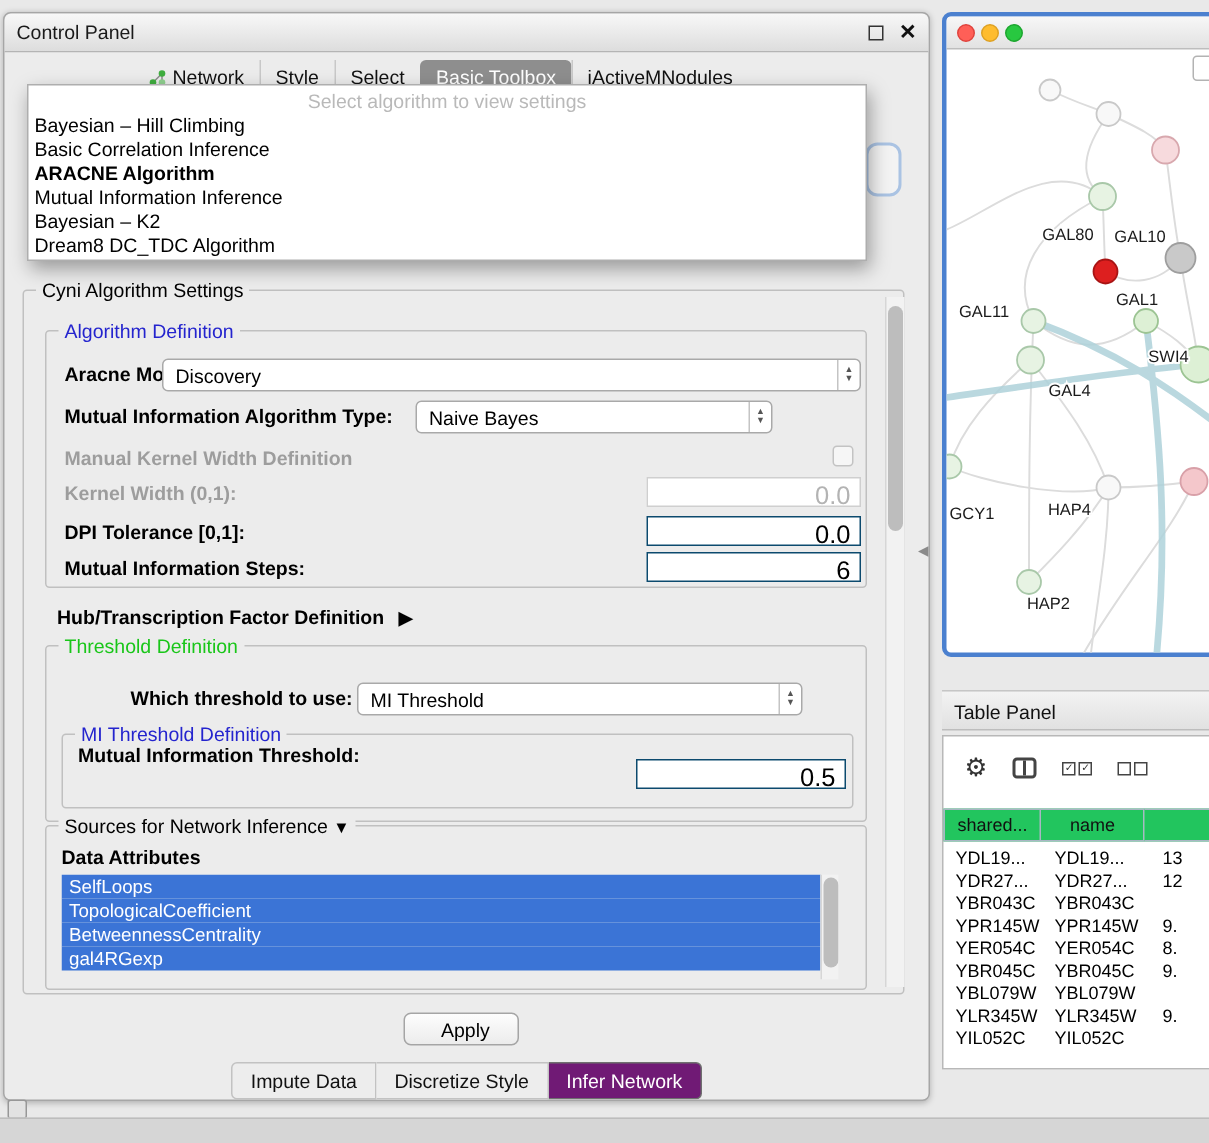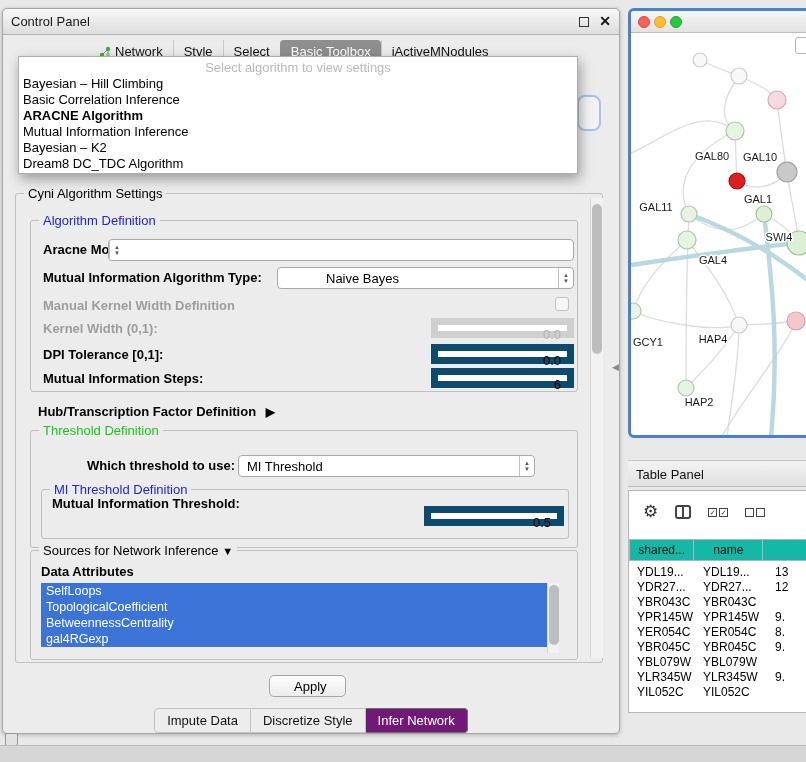--- a/index.html
+++ b/index.html
@@ -59,22 +59,22 @@
 
   .combo {
     position:absolute; background:#fff; border:1px solid #a9a9a9; border-radius:4px;
     height:22px; display:flex; align-items:center;
   }
   .combo .cval { flex:1; font-size:13px; padding-left:8px; color:#000; overflow:hidden; white-space:nowrap; }
   .combo .stepper { width:15px; height:100%; border-left:1px solid #c4c4c4; display:flex; flex-direction:column; align-items:center; justify-content:center; color:#555; }
   .combo .stepper span { font-size:6px; line-height:6px; }
 
   .field {
-    position:absolute; background:#fff; border:7px solid #0c4a6e; height:20px;
-    font-size:13px; text-align:right; padding:2px 6px 0 0; color:#000;
+    position:absolute; background:#fff; border:1px solid #0c4a6e; height:20px;
+    font-size:17px; text-align:right; padding:2px 6px 0 0; color:#000;
   }
   .field.dis { border-color:#cfcfcf; color:#b3b3b3; }
 
   .checkbox { position:absolute; width:14px; height:14px; border:1px solid #c3c3c3; background:#f6f6f6; border-radius:3px; }
 
   .vscroll { position:absolute; background:#f2f2f2; border-left:1px solid #d6d6d6; }
   .vthumb { position:absolute; left:1px; width:10px; background:#bdbdbd; border-radius:5px; }
 
   .attr-item { height:16px; line-height:16px; background:#3b74d6; color:#fff; font-size:12.5px; padding-left:5px; white-space:nowrap; overflow:hidden; }
 
@@ -117,21 +117,21 @@
     background:#fff; border:1px solid #b8b8b8;
   }
   .tp-toolbar { position:absolute; left:14px; top:12px; display:flex; align-items:center; gap:17px; }
   .gear { font-size:17px; color:#333; line-height:18px; }
   .colicon { width:16px; height:14px; border:2px solid #444; border-radius:3px; position:relative; }
   .colicon::after { content:""; position:absolute; left:5px; top:0; width:2px; height:100%; background:#444; }
   .ckpair { display:flex; gap:2px; }
   .ck { width:9px; height:9px; border:1.5px solid #444; font-size:7px; line-height:7px; text-align:center; color:#333; }
   .thead { position:absolute; left:0; top:48px; width:100%; height:22px; display:flex; }
   .th {
-    background:#14b8a6; border:1px solid #a9b6c4; border-left:none; font-size:12px; color:#111;
+    background:#22c55e; border:1px solid #a9b6c4; border-left:none; font-size:12px; color:#111;
     display:flex; align-items:center; justify-content:center; height:22px;
   }
   .th:first-child { border-left:1px solid #a9b6c4; }
   .trow { position:absolute; left:0; width:100%; height:15px; font-size:12px; color:#000; }
   .trow span { position:absolute; top:0; white-space:nowrap; }
   .trow .c0 { left:8px; }
   .trow .c1 { left:74px; }
   .trow .c2 { left:146px; }
 
   
@@ -188,28 +188,29 @@
     </div>
 
     <div class="groupbox" style="left:12px; top:184px; width:588px; height:470px;">
       <span class="gtitle">Cyni Algorithm Settings</span>
 
       <div class="groupbox" style="left:14px; top:26px; width:548px; height:172px;">
         <span class="gtitle blue">Algorithm Definition</span>
 
         <span class="lbl b" style="left:12px; top:21px;">Aracne Mode:</span>
         <div class="combo" style="left:77px; top:18px; width:466px;">
+          <span class="cval">Discovery</span>
           <span class="stepper">
               <span>▲</span>
               <span>▼</span>
             </span>
         </div>
 
         <span class="lbl b" style="left:12px; top:49px;">Mutual Information Algorithm Type:</span>
-        <div class="combo" style="left:246px; top:46px; width:297px;padding-left:40px;">
+        <div class="combo" style="left:246px; top:46px; width:238px;">
           <span class="cval">Naive Bayes</span>
           <span class="stepper">
               <span>▲</span>
               <span>▼</span>
             </span>
         </div>
 
         <span class="lbl dis" style="left:12px; top:77px;">Manual Kernel Width Definition</span>
         <div class="checkbox" style="left:524px; top:76px;"></div>
 

